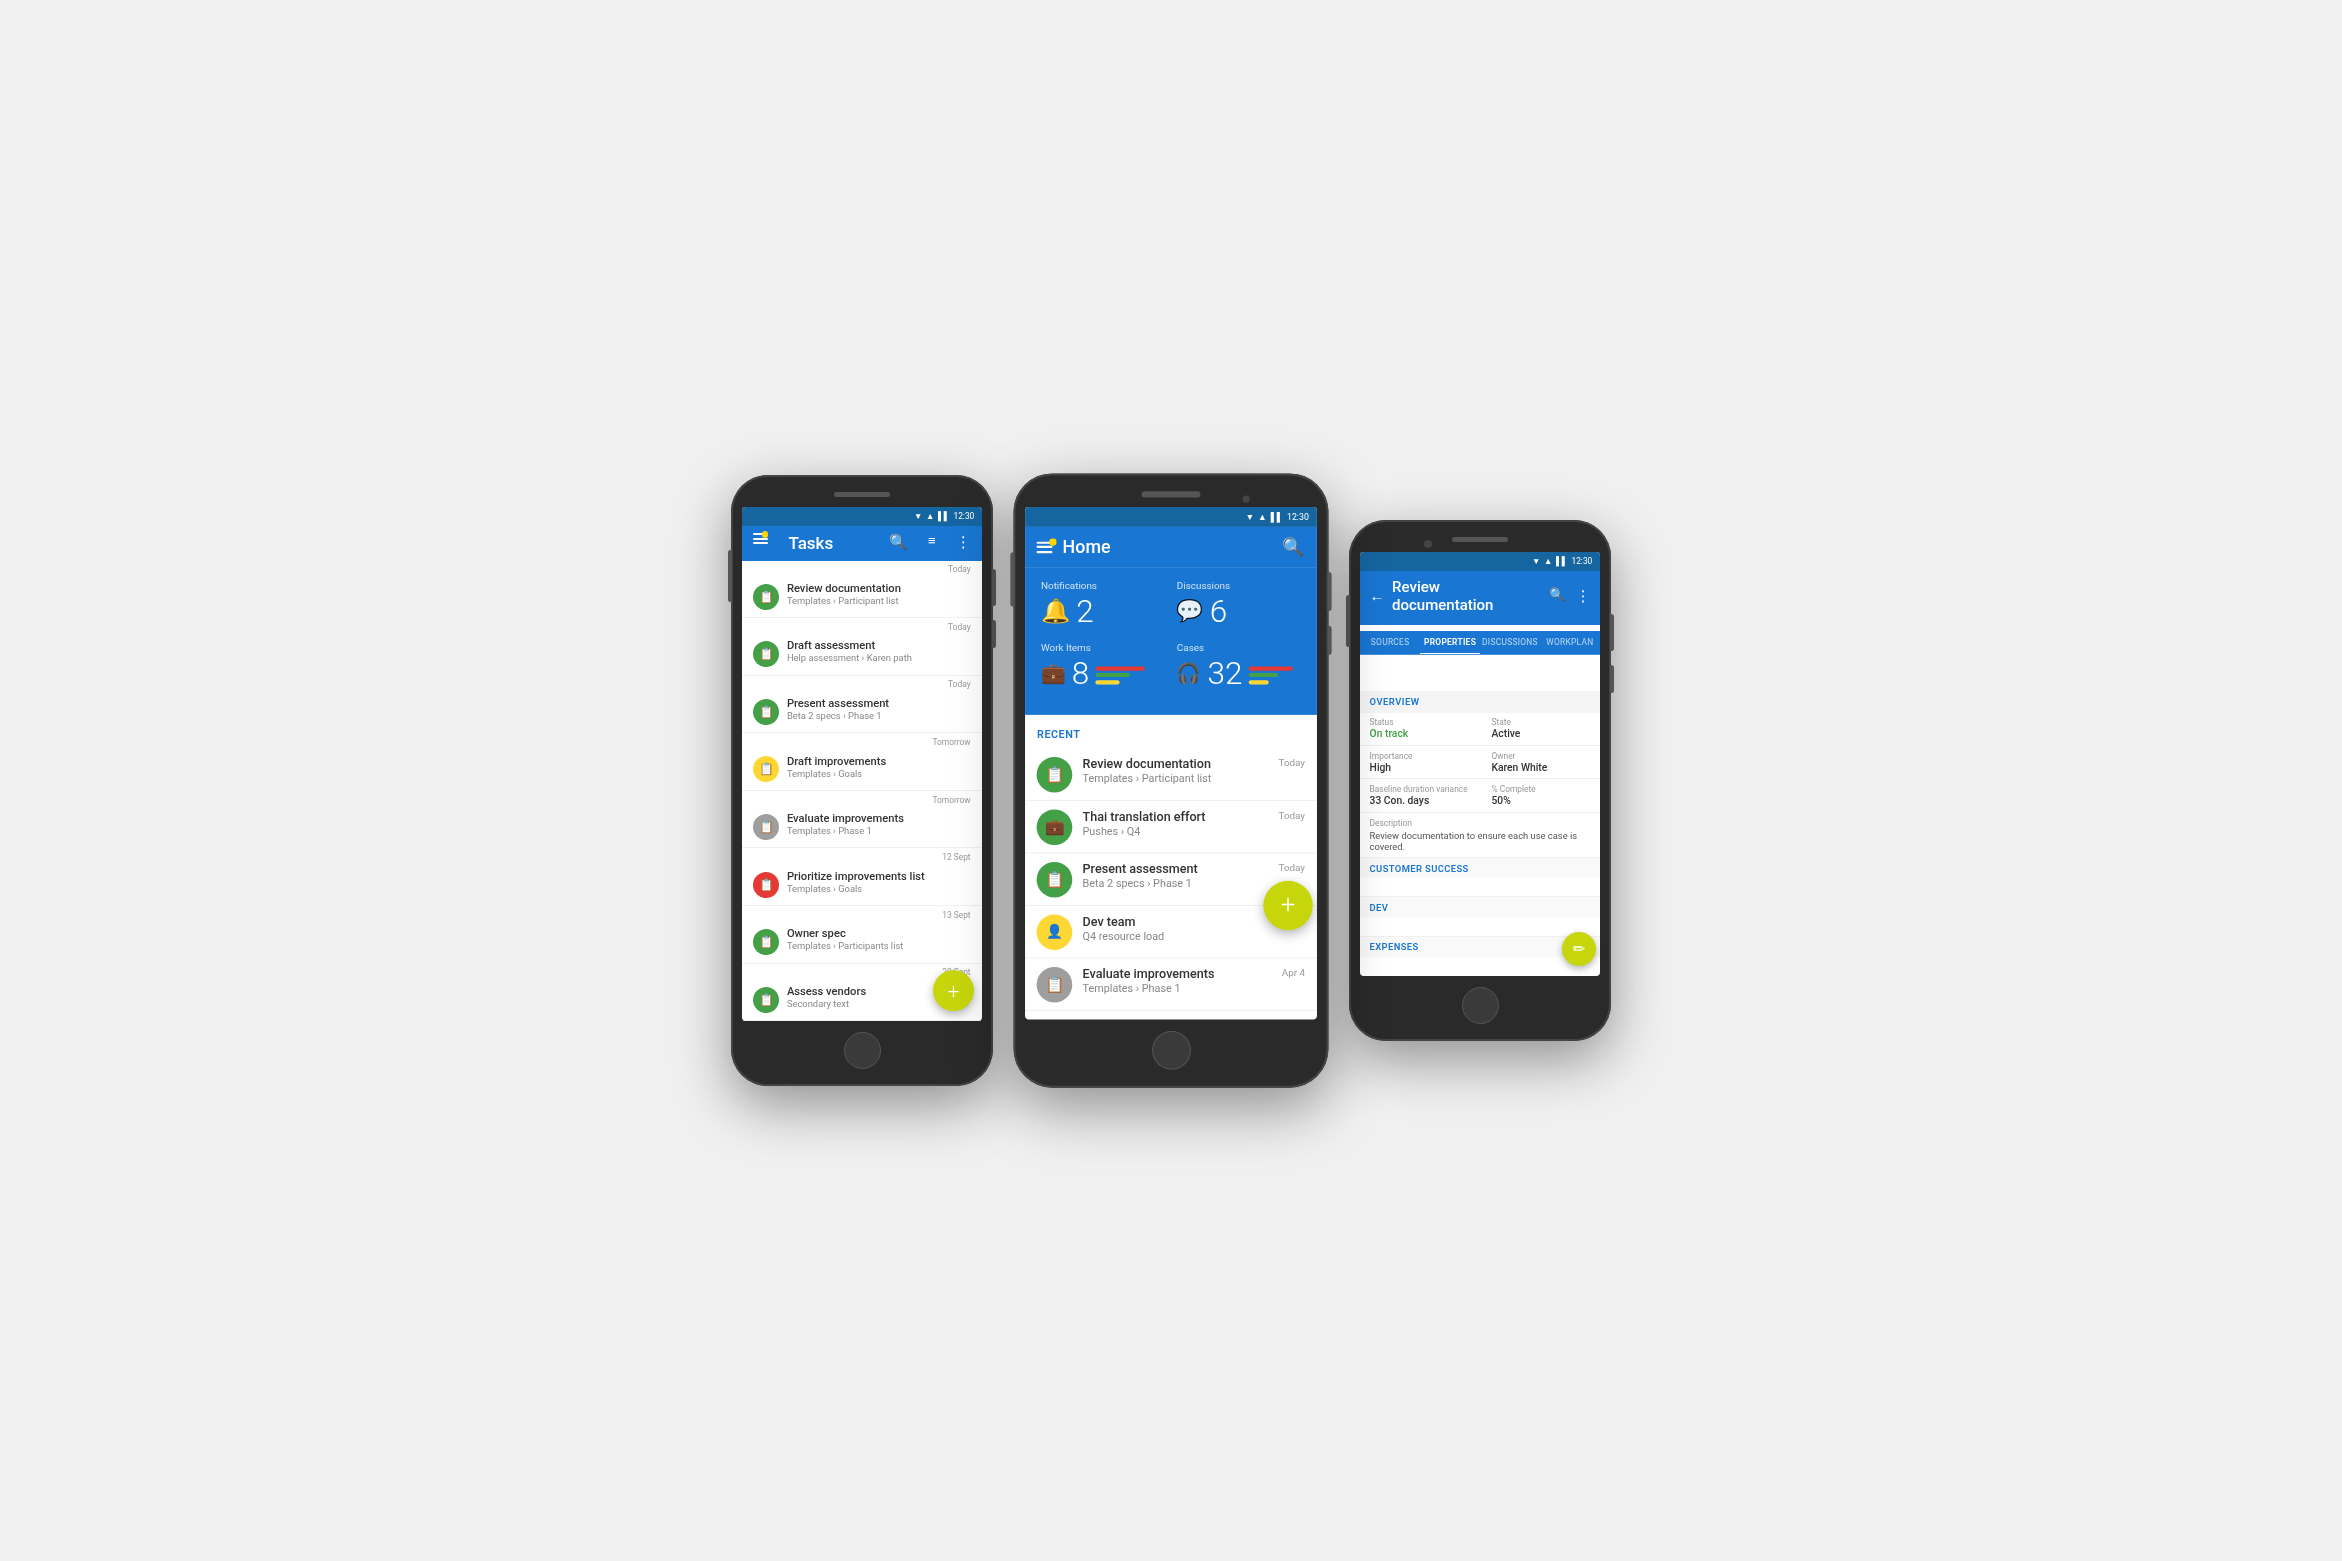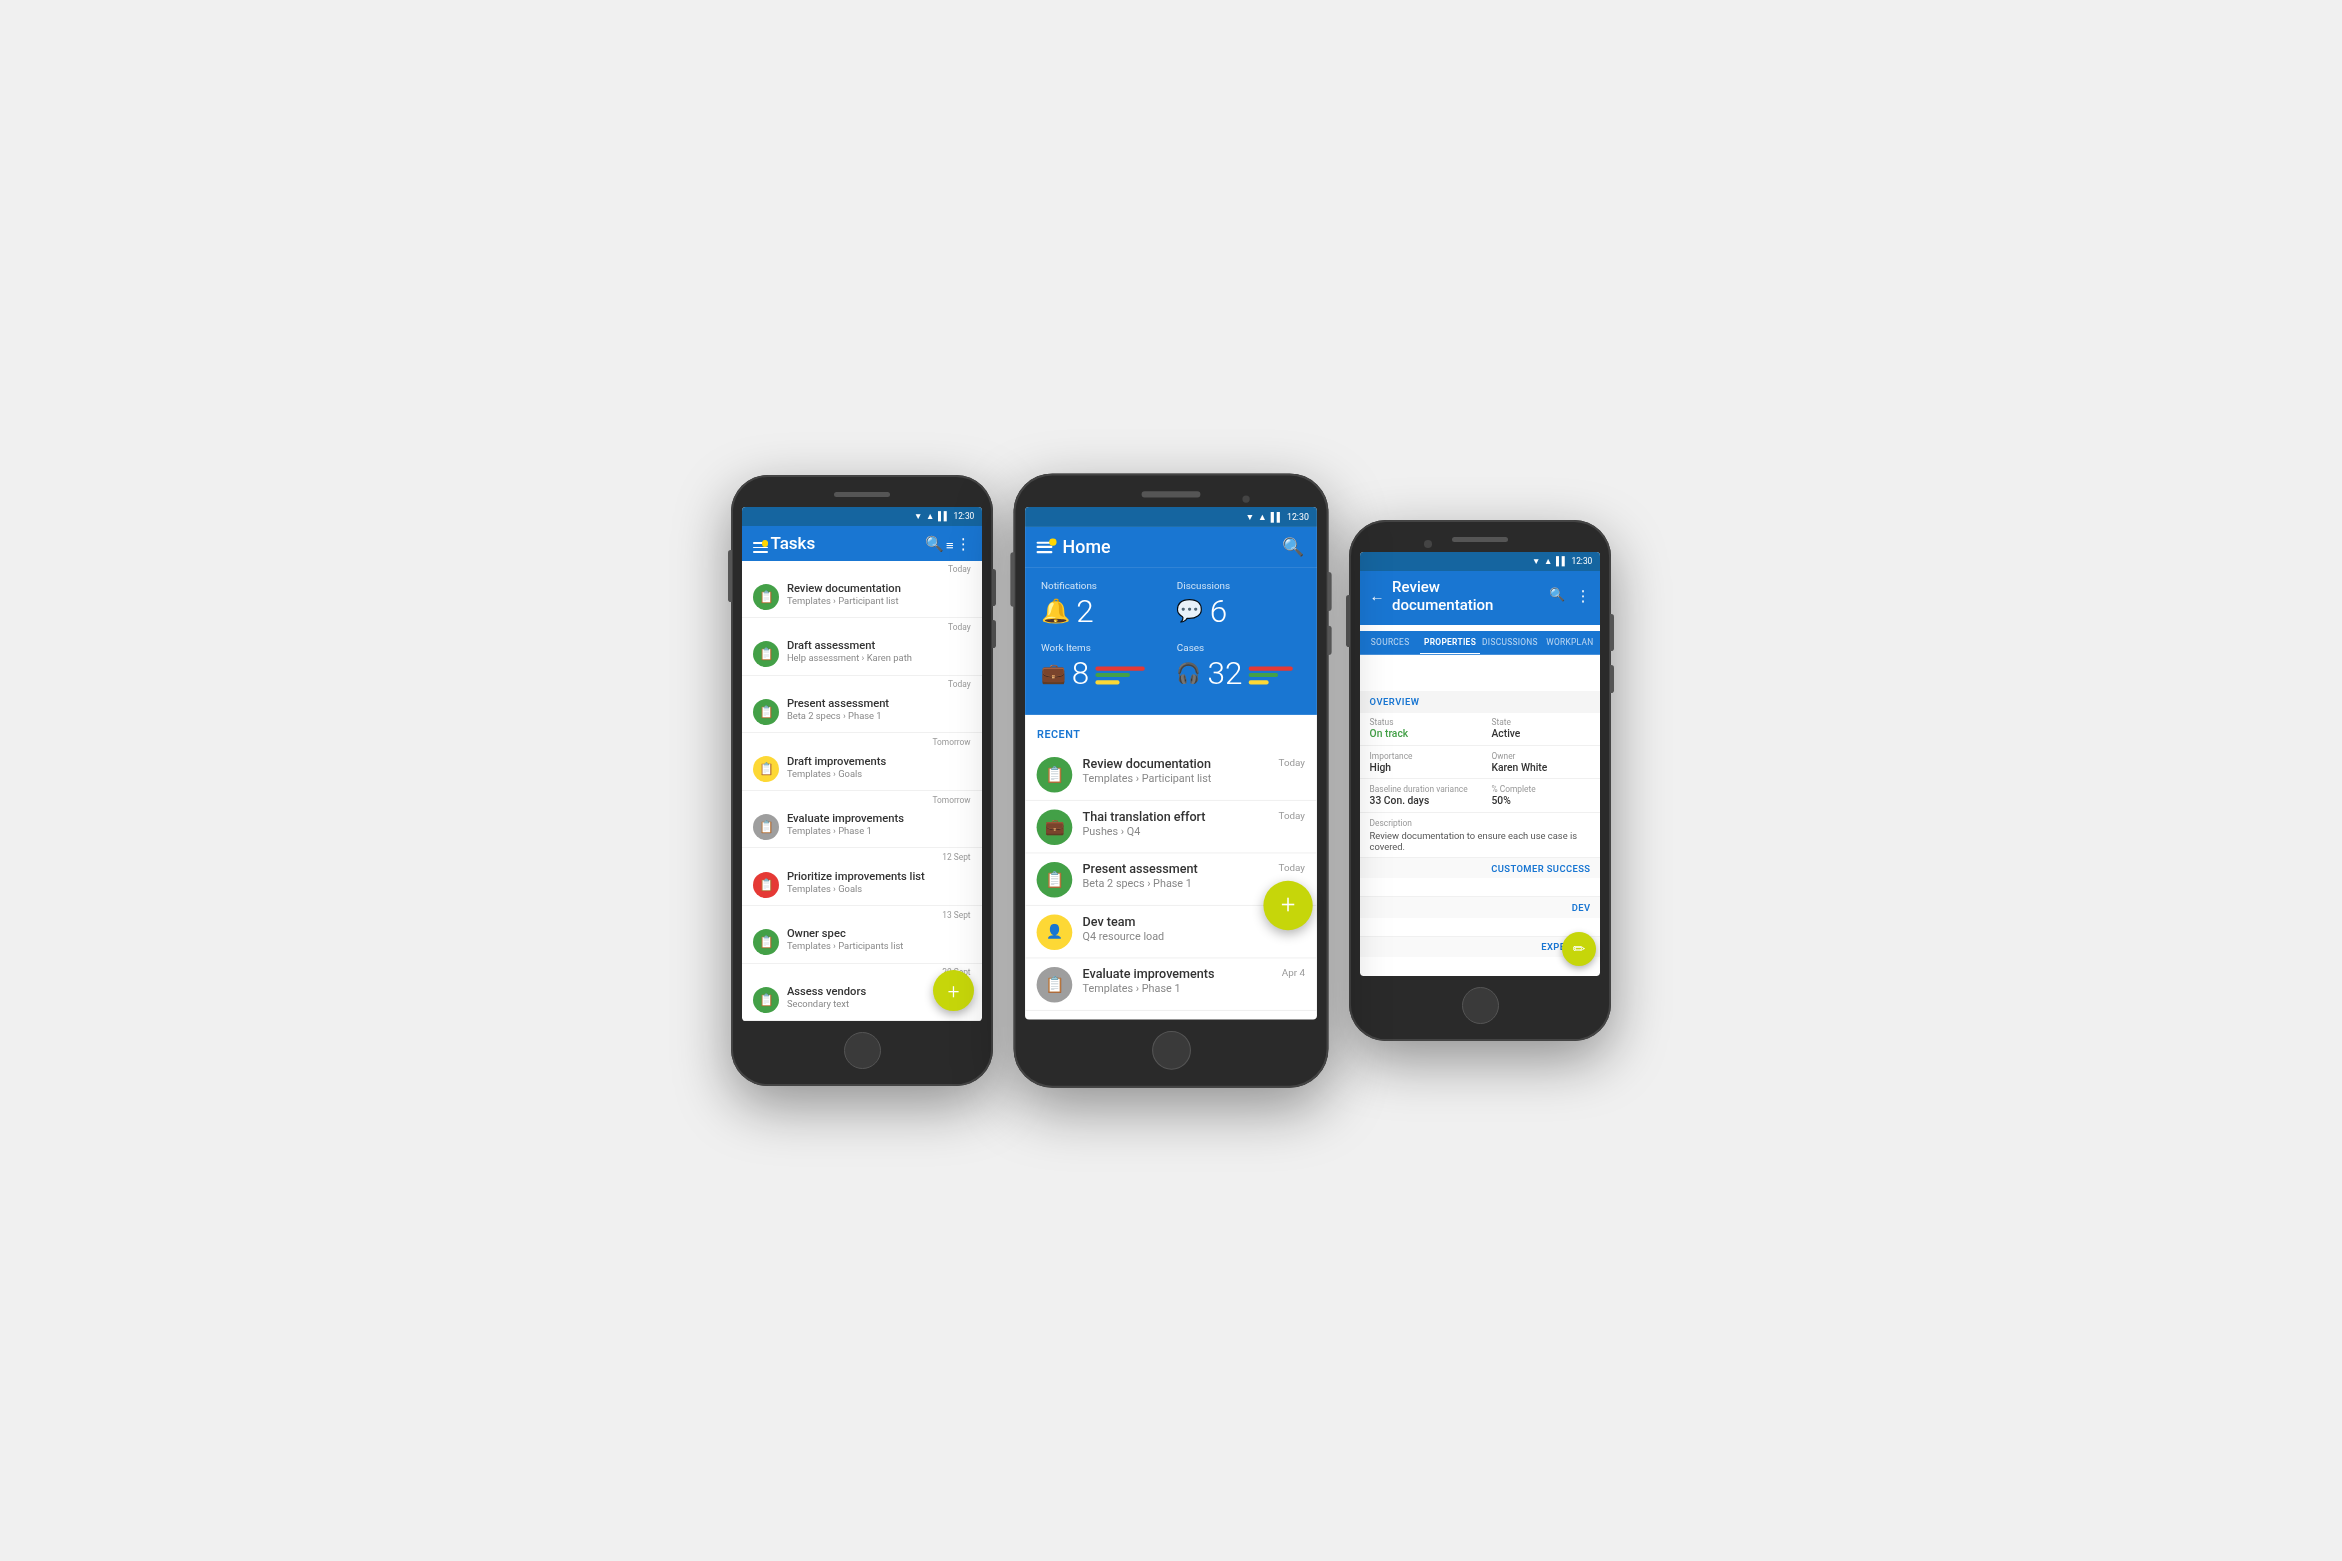--- a/index.html
+++ b/index.html
@@ -116,22 +116,22 @@
       color: #fff;
       font-size: 15px;
       cursor: pointer;
     }
 
     
     .tasks-header {
       background: #1976d2;
       padding: 7.5px 11.2px;
       display: flex;
-      align-items: flex-end;
-      gap: 2px;
+      align-items: flex-start;
+      gap: 20px;
       color: #fff;
     }
 
     .tasks-title {
       font-size: 17px;
       font-weight: 500;
       flex: 1;
       color: #fff;
     }
 
@@ -417,21 +417,20 @@
       border-bottom: 0.9px solid #f0f0f0;
     }
 
     .prop-section-header {
       padding: 4.7px 9.4px;
       font-size: 9.4px;
       font-weight: 600;
       color: #1976d2;
       letter-spacing: 0.4px;
       background: #f9f9f9;
-      text-align: right;
     }
 
     .right-fab {
       width: 34px;
       height: 34px;
       border-radius: 50%;
       background: #c6d60a;
       display: flex;
       align-items: center;
       justify-content: center;

